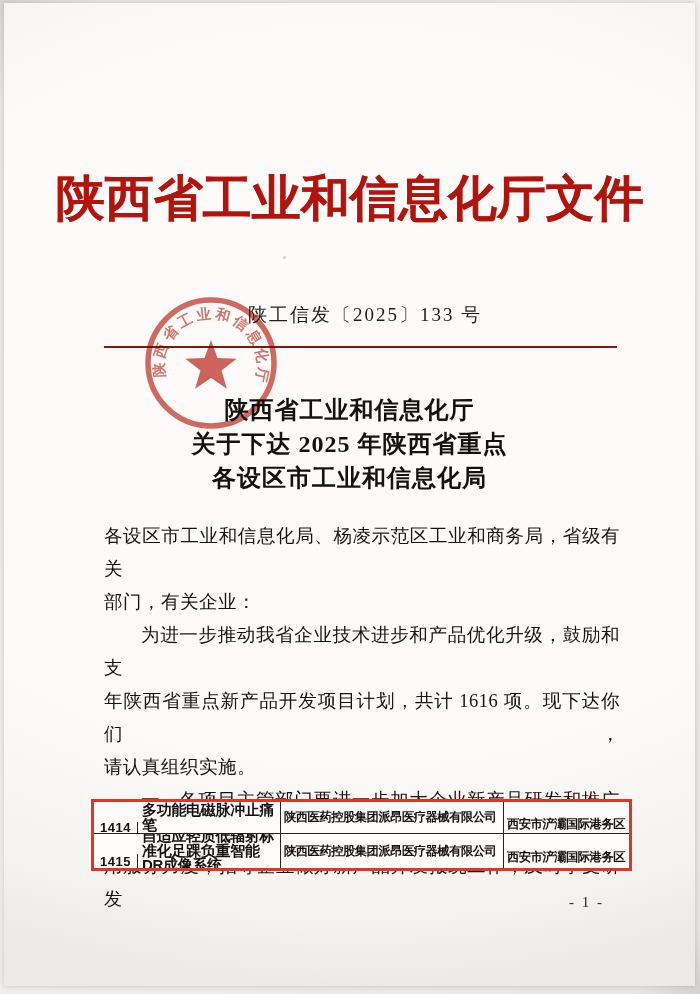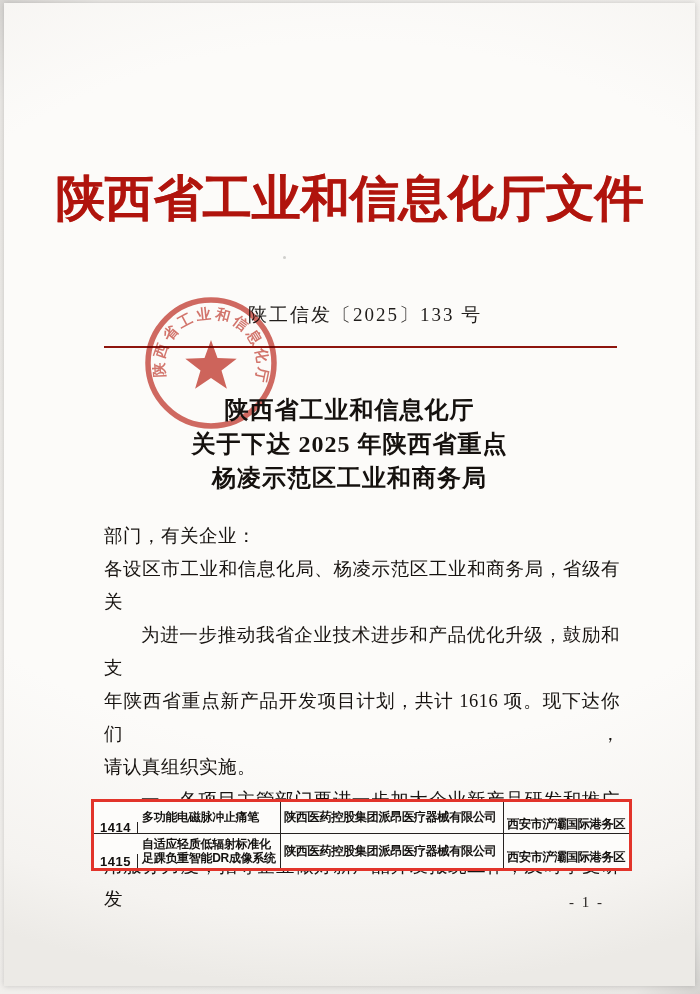--- a/index.html
+++ b/index.html
@@ -93,21 +93,21 @@
   .cell {
     border-right: 1.5px solid #262220;
     border-bottom: 1.5px solid #262220;
     display: flex;
     align-items: center;
     overflow: hidden;
   }
   .cell.last-col { border-right: none; margin-top: 13px; }
   .cell.last-row { border-bottom: none; }
   .cell.num { justify-content: center; font-size: 13px; letter-spacing: 0.5px; margin-top: 20px; }
-  .cell.product { padding: 0 2px 0 4px; font-size: 12px; line-height: 14.5px; letter-spacing: -0.3px; }
+  .cell.product { padding: 0 2px 0 4px; font-size: 15px; line-height: 14.5px; letter-spacing: -0.3px; }
   .cell.company { padding-left: 3px; font-size: 12.3px; white-space: nowrap; letter-spacing: -0.5px; }
   .cell.district { padding-left: 3px; font-size: 12.3px; white-space: nowrap; letter-spacing: -0.5px; }
 
   .page-number {
     position: absolute;
     top: 891px; right: 91px;
     font-size: 15px;
     letter-spacing: 2px;
     color: #2a2623;
   }
@@ -132,26 +132,26 @@
     <circle cx="69" cy="69" r="63" fill="none" stroke="#bf3024" stroke-width="5.5" opacity="0.82"></circle>
     <polygon points="69,46 75.5,64.1 94.7,64.7 79.5,76.4 84.9,94.8 69,84 53.1,94.8 58.5,76.4 43.3,64.7 62.5,64.1" fill="#bf3024" opacity="0.85"></polygon>
     <text font-size="14.5" font-weight="700" fill="#bf3024" opacity="0.75" letter-spacing="3.2" font-family="Liberation Serif, serif">
       <textPath href="#sealArc" startOffset="1%">陕西省工业和信息化厅</textPath>
     </text>
   </svg>
 
   <div class="notice-title">
     <div>陕西省工业和信息化厅</div>
     <div>关于下达 2025 年陕西省重点</div>
-    <div>杨凌示范区工业和商务局</div>
+    <div>各设区市工业和信息化局</div>
   </div>
 
   <div class="body-text">
+    <div class="bline j">各设区市工业和信息化局、杨凌示范区工业和商务局，省级有关</div>
     <div class="bline">部门，有关企业：</div>
-    <div class="bline j">各设区市工业和信息化局、杨凌示范区工业和商务局，省级有关</div>
     <div class="bline j ind">为进一步推动我省企业技术进步和产品优化升级，鼓励和支</div>
     <div class="bline j">年陕西省重点新产品开发项目计划，共计 1616 项。现下达你们，</div>
     <div class="bline">请认真组织实施。</div>
     <div class="bline j ind">一、各项目主管部门要进一步加大企业新产品研发和推广应</div>
     <div class="bline j">用服务力度，指导企业做好新产品开发报统工作，及时享受研发</div>
   </div>
 
   <div class="projects-table">
 
     <div class="cell num">1414</div>

